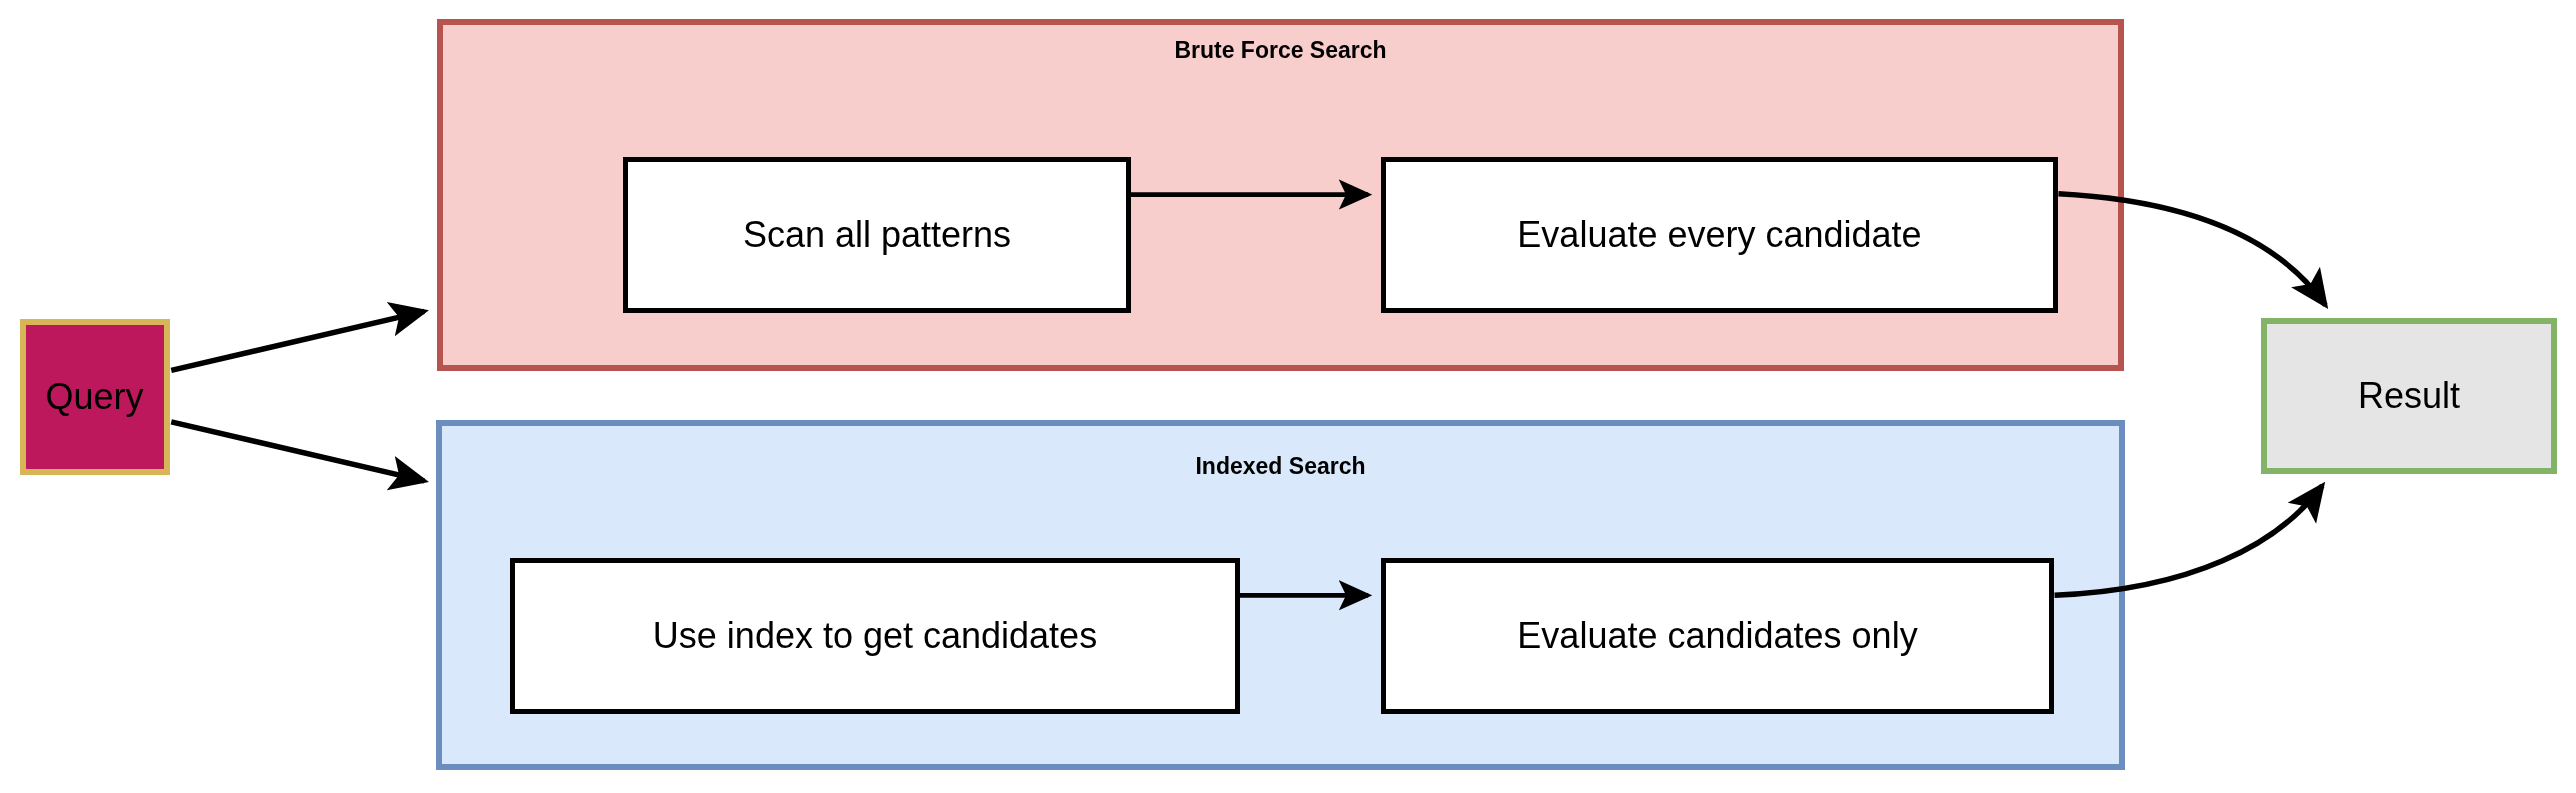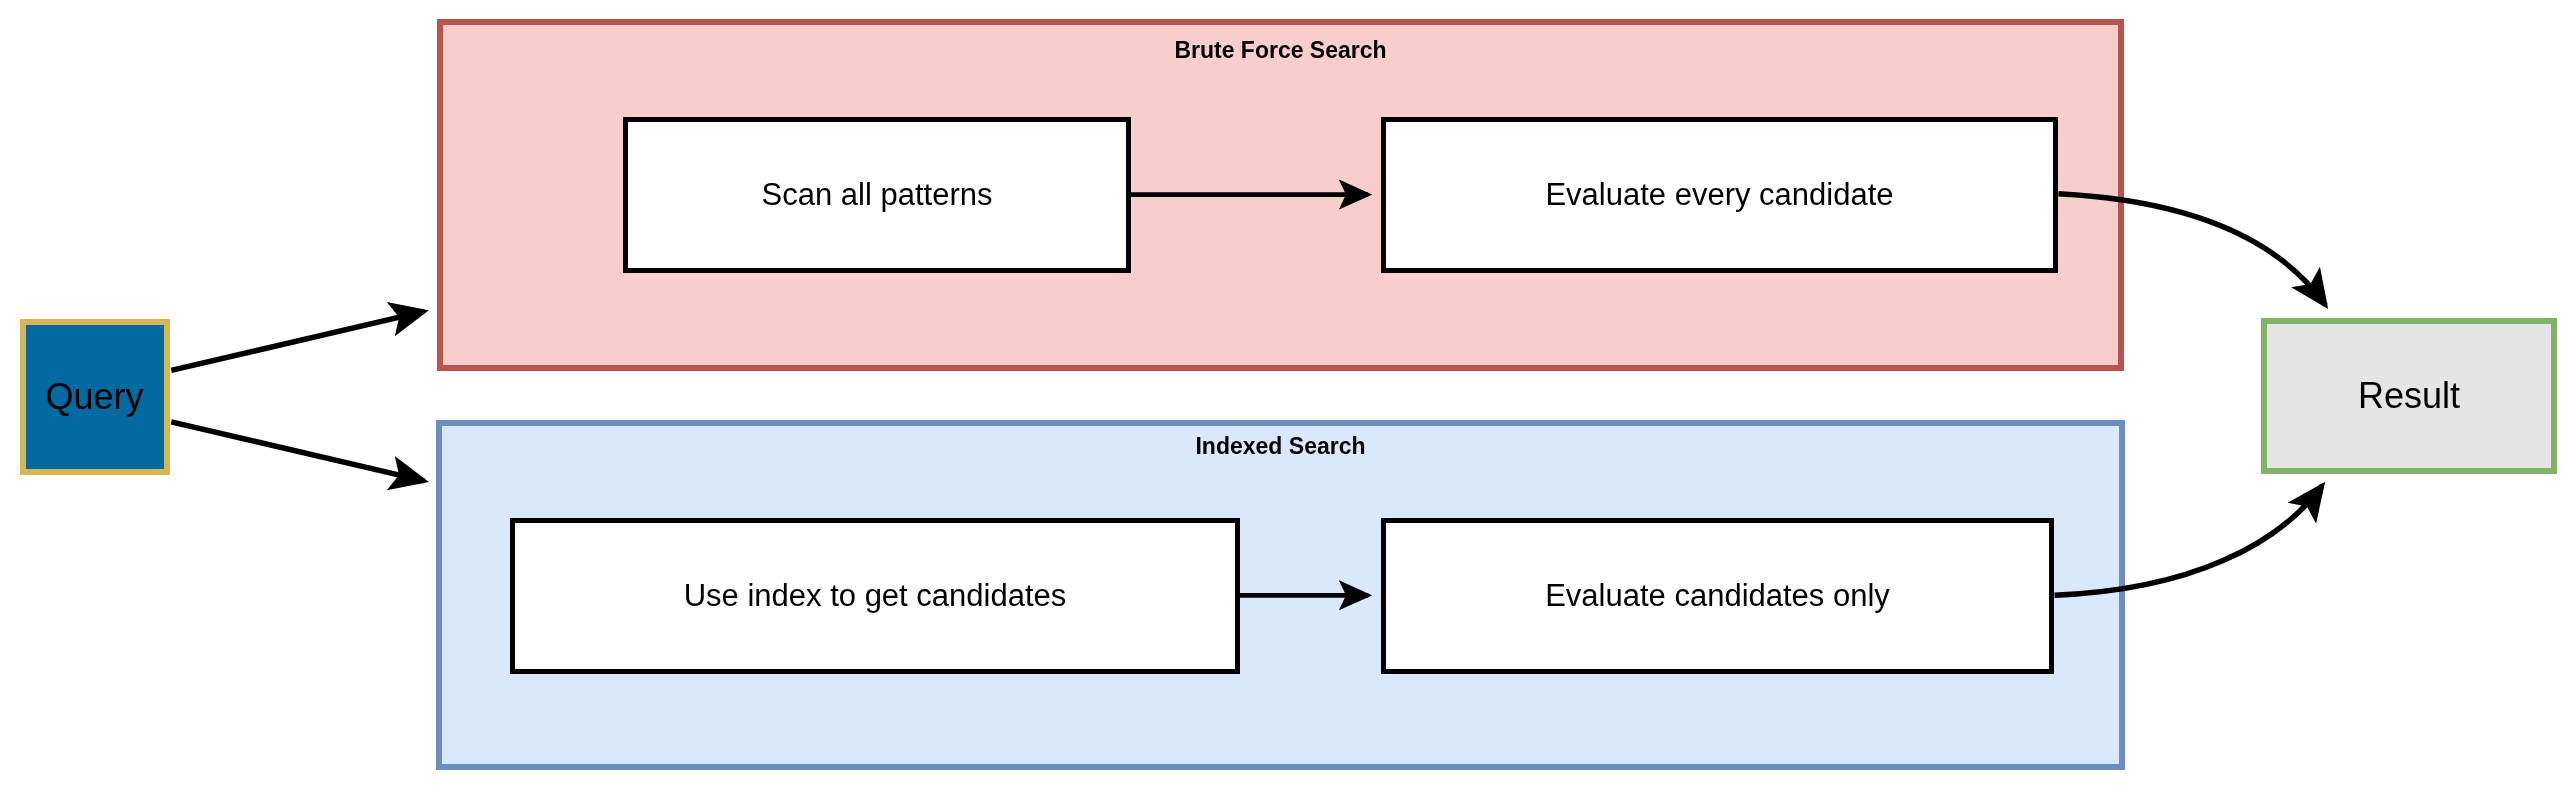--- a/index.html
+++ b/index.html
@@ -26,21 +26,21 @@
     text-align: center;
     color: #000000;
     line-height: 1.15;
   }
   
   #query-node {
     left: 19.5px;
     top: 319px;
     width: 150px;
     height: 156px;
-    background: #0369a1;
+    background: #be185d;
     border: 6.2px solid #d6b656;
     font-size: 36px;
   }
   
   #result-node {
     left: 2261px;
     top: 318px;
     width: 296px;
     height: 156px;
     background: #e5e5e5;
@@ -71,34 +71,35 @@
   .group-title {
     position: absolute;
     left: 0;
     right: 0;
     text-align: center;
     font-size: 23px;
     font-weight: bold;
     color: #000000;
   }
   #brute-force-title { top: 12.5px; }
-  #indexed-title { top: 7px; }
+  #indexed-title { top: 27px; }
   
   .process-box {
     position: absolute;
     box-sizing: border-box;
     background: #ffffff;
     border: 5.4px solid #000000;
     display: flex;
     align-items: center;
     justify-content: center;
     text-align: center;
-    font-size: 31px;
+    font-size: 36px;
     color: #000000;
     white-space: nowrap;
+    margin-top: 40px;
   }
   #scan-all-patterns-box {
     left: 623px;
     top: 117px;
     width: 508px;
     height: 156px;
   }
   #evaluate-every-candidate-box {
     left: 1381px;
     top: 117px;

